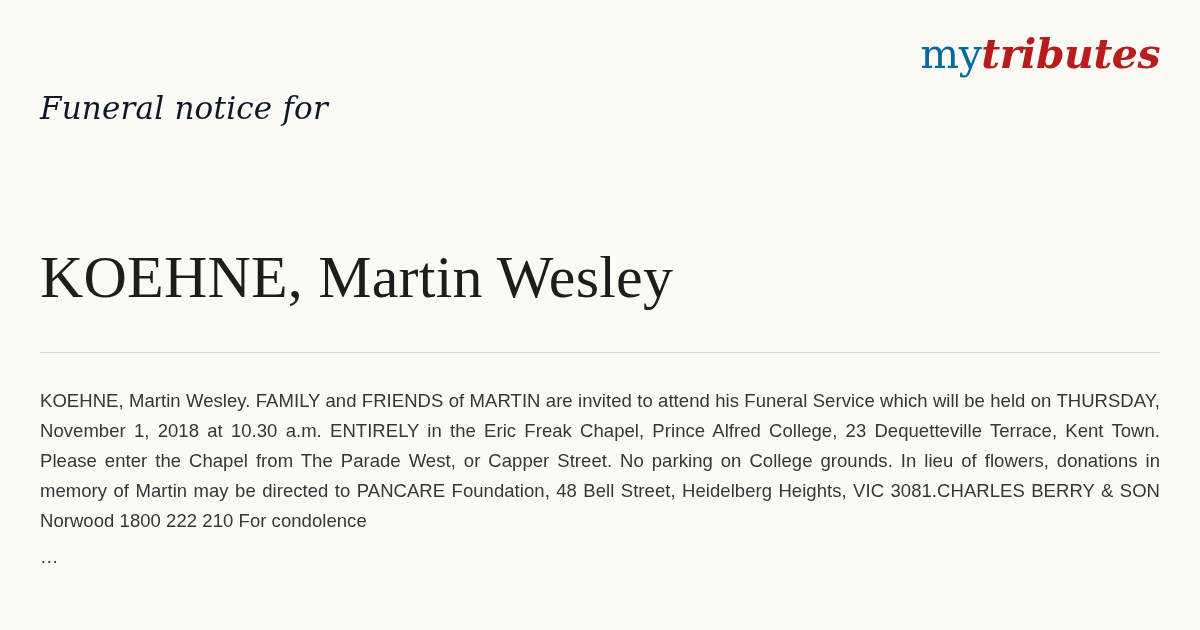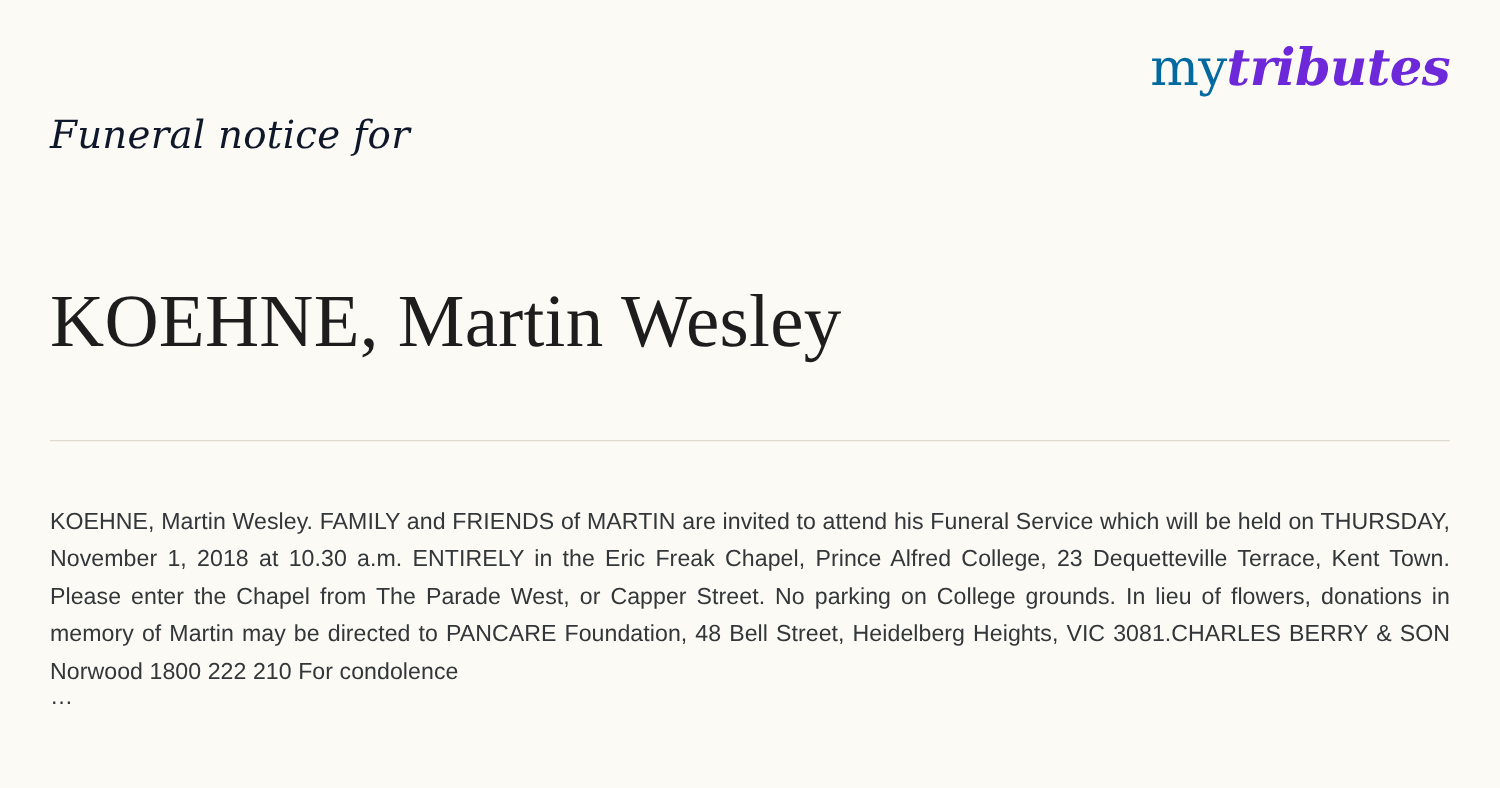--- a/index.html
+++ b/index.html
@@ -29,21 +29,21 @@
     font-size: 41px;
     letter-spacing: -0.5px;
     line-height: 1;
     white-space: nowrap;
   }
   .logo .logo-my {
     color: #0369a1;
     font-weight: 400;
   }
   .logo .logo-tributes {
-    color: #6d28d9;
+    color: #b91c1c;
     font-style: italic;
     font-weight: 700;
   }
   .kicker {
     position: absolute;
     left: 40px;
     top: 90px;
     font-family: "DejaVu Serif", "Liberation Serif", serif;
     font-style: italic;
     font-weight: 400;
@@ -54,34 +54,33 @@
   .headline {
     position: absolute;
     left: 40px;
     top: 204px;
     font-family: "Liberation Serif", "DejaVu Serif", serif;
     font-weight: 400;
     font-size: 60px;
     line-height: 1.1;
     color: #1d1d1d;
     letter-spacing: 0.2px;
-    margin-top: 20px;
   }
   .divider {
     position: absolute;
     left: 40px;
     top: 352px;
     width: 1120px;
     height: 1px;
     background: #ddd9cf;
   }
   .body-copy {
     position: absolute;
     left: 40px;
-    top: 392px;
+    top: 376px;
     width: 1120px;
     font-size: 18.5px;
     line-height: 30px;
     color: #33373a;
     letter-spacing: 0.05px;
     text-align: justify;
     text-justify: inter-word;
     margin-top: 10px;
   }
   .ellipsis {

